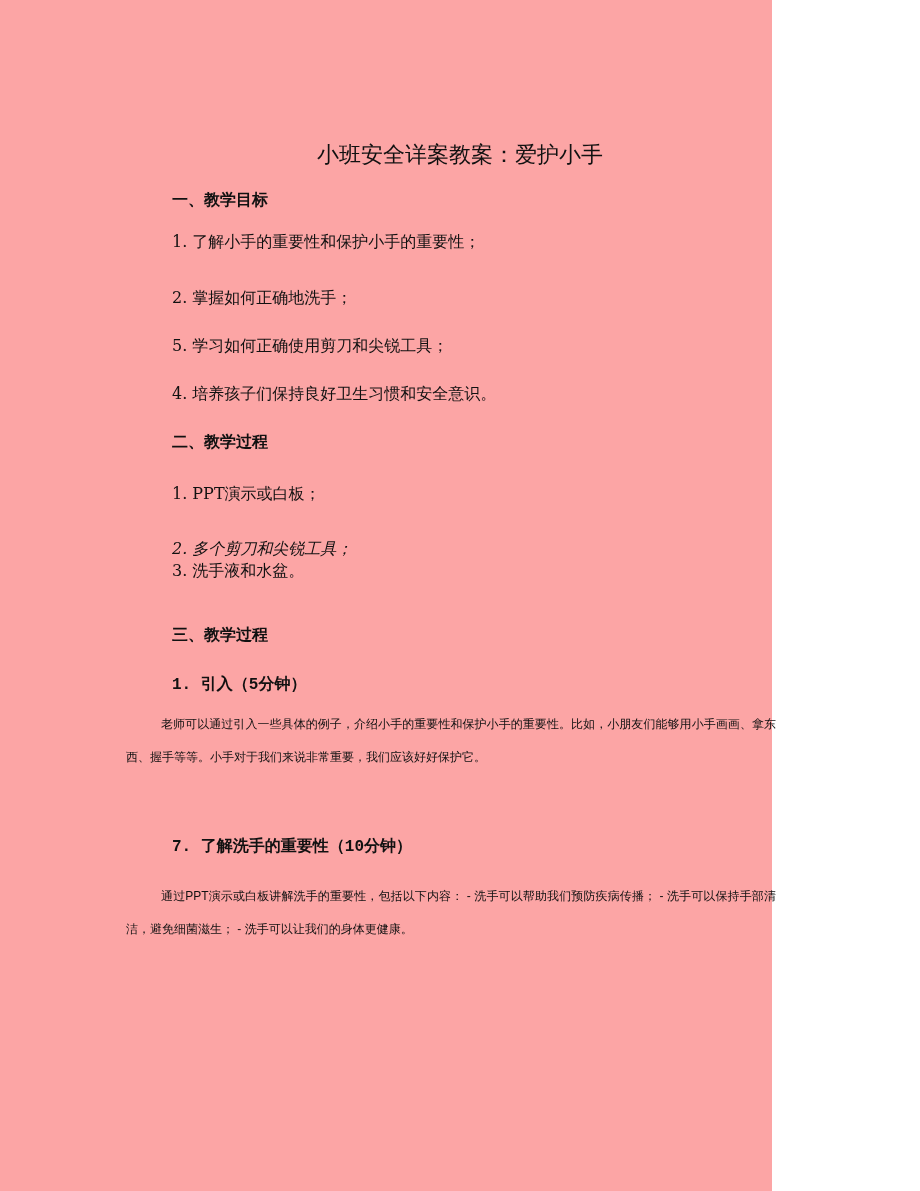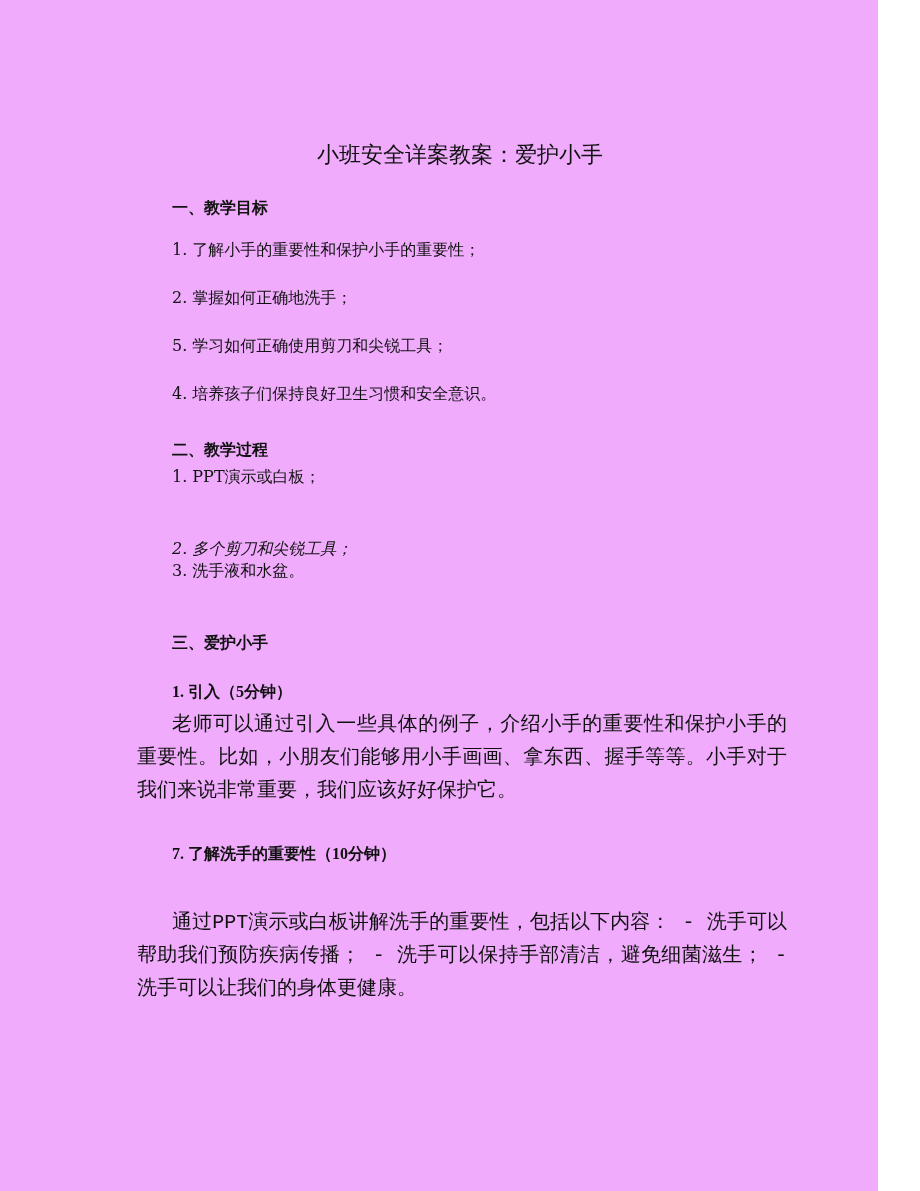--- a/index.html
+++ b/index.html
@@ -1,45 +1,45 @@
 <!DOCTYPE html>
 <html><head>
 <meta charset="utf-8">
 <style>
   html, body { margin: 0; padding: 0; background: #ffffff; }
   body { width: 920px; height: 1191px; position: relative; overflow: hidden; color: #111; }
-  .page { position: absolute; left: 0; top: 0; width: 864px; height: 1191px; background: #f0abfc; padding-left: 14px; }
+  .page { position: absolute; left: 0; top: 0; width: 772px; height: 1191px; background: #fca5a5; }
   .title {
     position: absolute; top: 140px; left: 0; width: 920px; text-align: center;
     font-family: "DejaVu Sans", "Liberation Sans", sans-serif; font-size: 22px; font-weight: normal; color: #111;
   }
-  .h { position: absolute; left: 172px; font-family: Liberation Serif, serif; font-weight: bold; font-size: 16px; color: #111; margin-top: 8px; }
+  .h { position: absolute; left: 172px; font-family: Liberation Mono, monospace; font-weight: bold; font-size: 16px; color: #111; }
   .item { position: absolute; left: 172px; font-family: "DejaVu Serif", "Liberation Serif", serif; font-size: 16px; color: #111; }
   .para {
-    position: absolute; left: 137px; width: 650px; font-family: Liberation Mono, monospace;
-    font-size: 20px; line-height: 33px; color: #111; text-indent: 35px; text-align: justify;
+    position: absolute; left: 126px; width: 650px; font-family: Liberation Sans, sans-serif;
+    font-size: 12px; line-height: 33px; color: #111; text-indent: 35px; text-align: justify;
   }
 </style>
 </head>
 <body>
 
 <div class="page">
   <div class="title">小班安全详案教案：爱护小手</div>
 
   <div class="h" style="top:190px;">一、教学目标</div>
-  <div class="item" style="top:240px;text-align:center;">1. 了解小手的重要性和保护小手的重要性；</div>
+  <div class="item" style="top:232px;text-align:center;">1. 了解小手的重要性和保护小手的重要性；</div>
   <div class="item" style="top:288px;text-align:right;">2. 掌握如何正确地洗手；</div>
   <div class="item" style="top:336px;">5. 学习如何正确使用剪刀和尖锐工具；</div>
   <div class="item" style="top:384px;">4. 培养孩子们保持良好卫生习惯和安全意识。</div>
 
   <div class="h" style="top:432px;">二、教学过程</div>
-  <div class="item" style="top:467px;">1. PPT演示或白板；</div>
+  <div class="item" style="top:484px;">1. PPT演示或白板；</div>
   <div class="item" style="top:539px;font-style:italic;">2. 多个剪刀和尖锐工具；</div>
   <div class="item" style="top:561px;">3. 洗手液和水盆。</div>
 
-  <div class="h" style="top:625px;">三、爱护小手</div>
+  <div class="h" style="top:625px;">三、教学过程</div>
 
   <div class="h" style="top:674px;">1.  引入（5分钟）</div>
   <div class="para" style="top:708px;">老师可以通过引入一些具体的例子，介绍小手的重要性和保护小手的重要性。比如，小朋友们能够用小手画画、拿东西、握手等等。小手对于我们来说非常重要，我们应该好好保护它。</div>
 
   <div class="h" style="top:836px;">7.  了解洗手的重要性（10分钟）</div>
-  <div class="para" style="top:880px;margin-top:26px;">通过PPT演示或白板讲解洗手的重要性，包括以下内容： - 洗手可以帮助我们预防疾病传播； - 洗手可以保持手部清洁，避免细菌滋生； - 洗手可以让我们的身体更健康。</div>
+  <div class="para" style="top:880px;">通过PPT演示或白板讲解洗手的重要性，包括以下内容： - 洗手可以帮助我们预防疾病传播； - 洗手可以保持手部清洁，避免细菌滋生； - 洗手可以让我们的身体更健康。</div>
 </div>
 
 </body></html>

